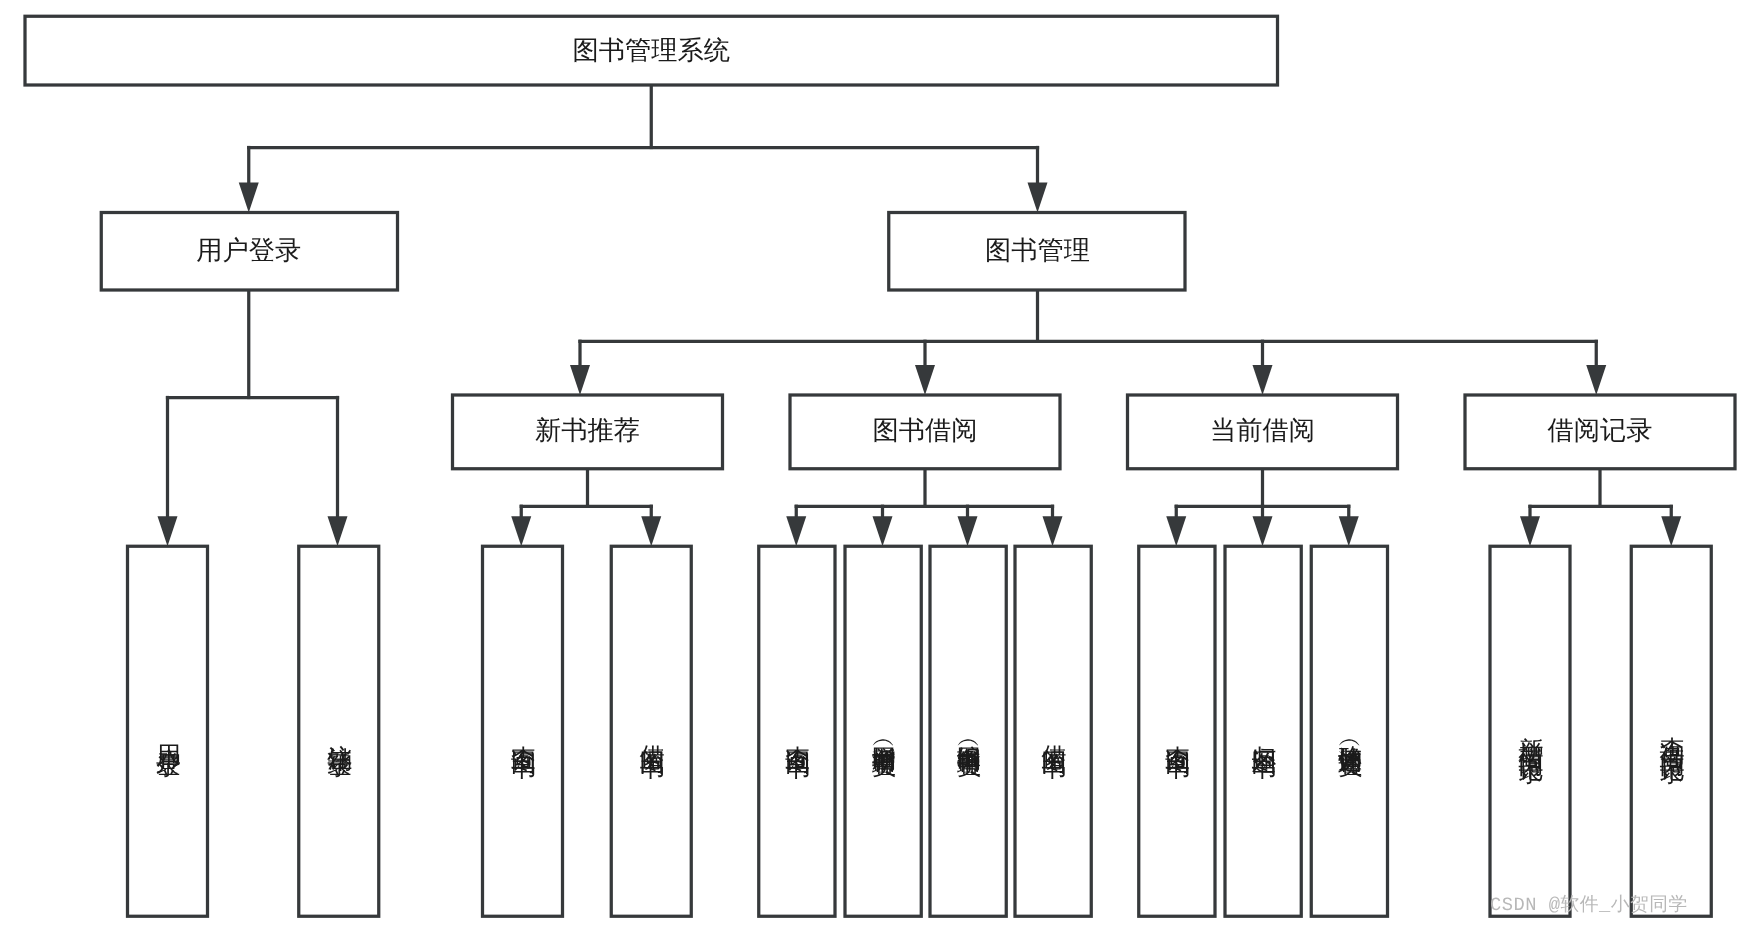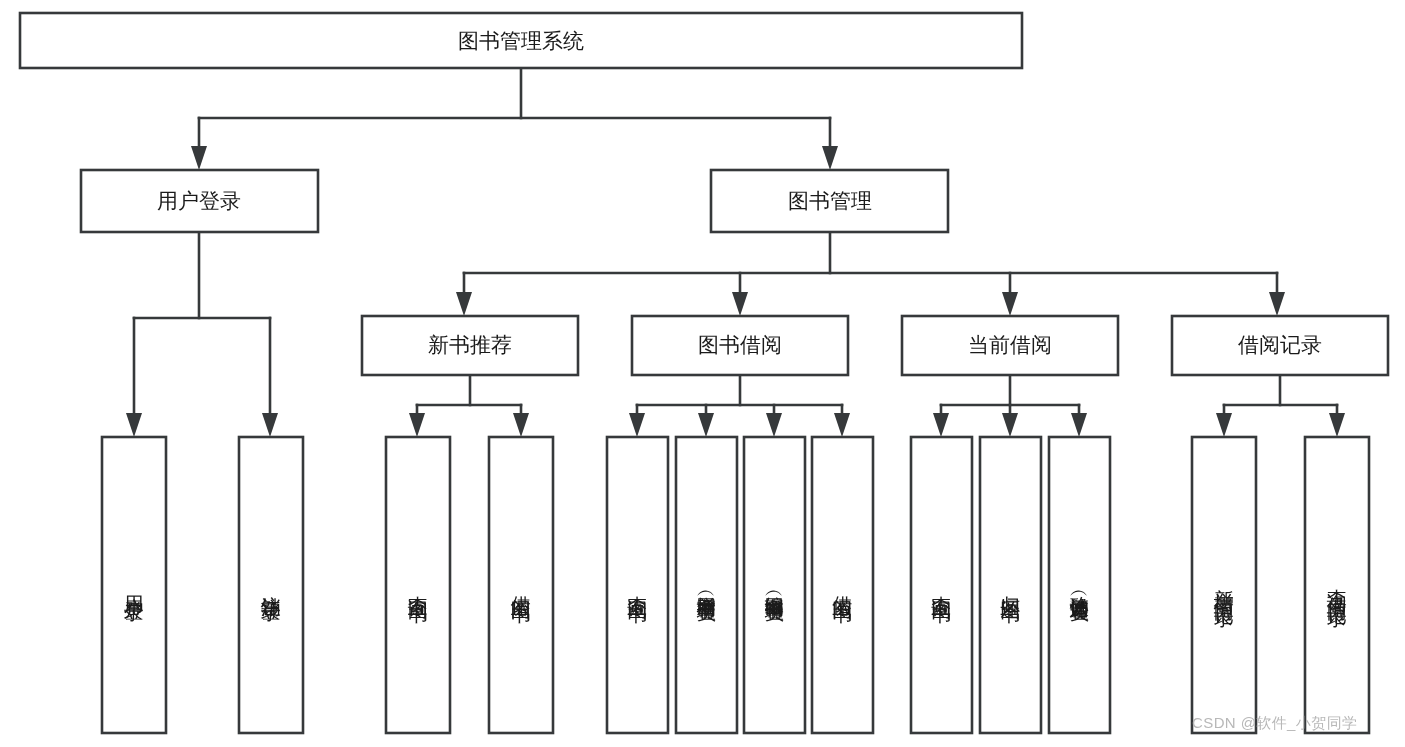--- a/index.html
+++ b/index.html
@@ -62,21 +62,21 @@
     letter-spacing: 2.5px;
     color: #1b1b1b;
     white-space: nowrap;
     pointer-events: none;
     user-select: none;
   }
   .watermark {
     position: absolute;
     left: 1192px;
     top: 714px;
-    font-family: Liberation Sans, sans-serif;
+    font-family: Liberation Mono, monospace;
     font-size: 15px;
     color: #b8b8b8;
     letter-spacing: 0.4px;
     white-space: nowrap;
     user-select: none;
   }
 </style>
 </head>
 <body>
 

